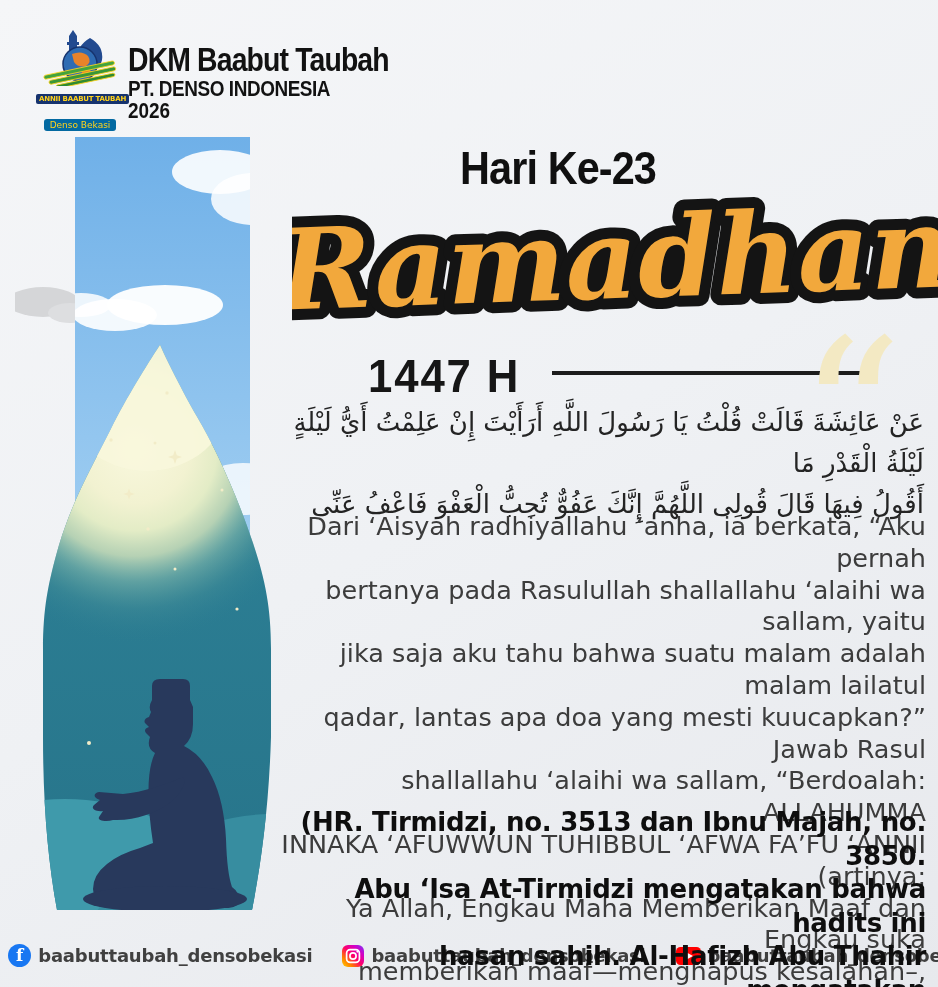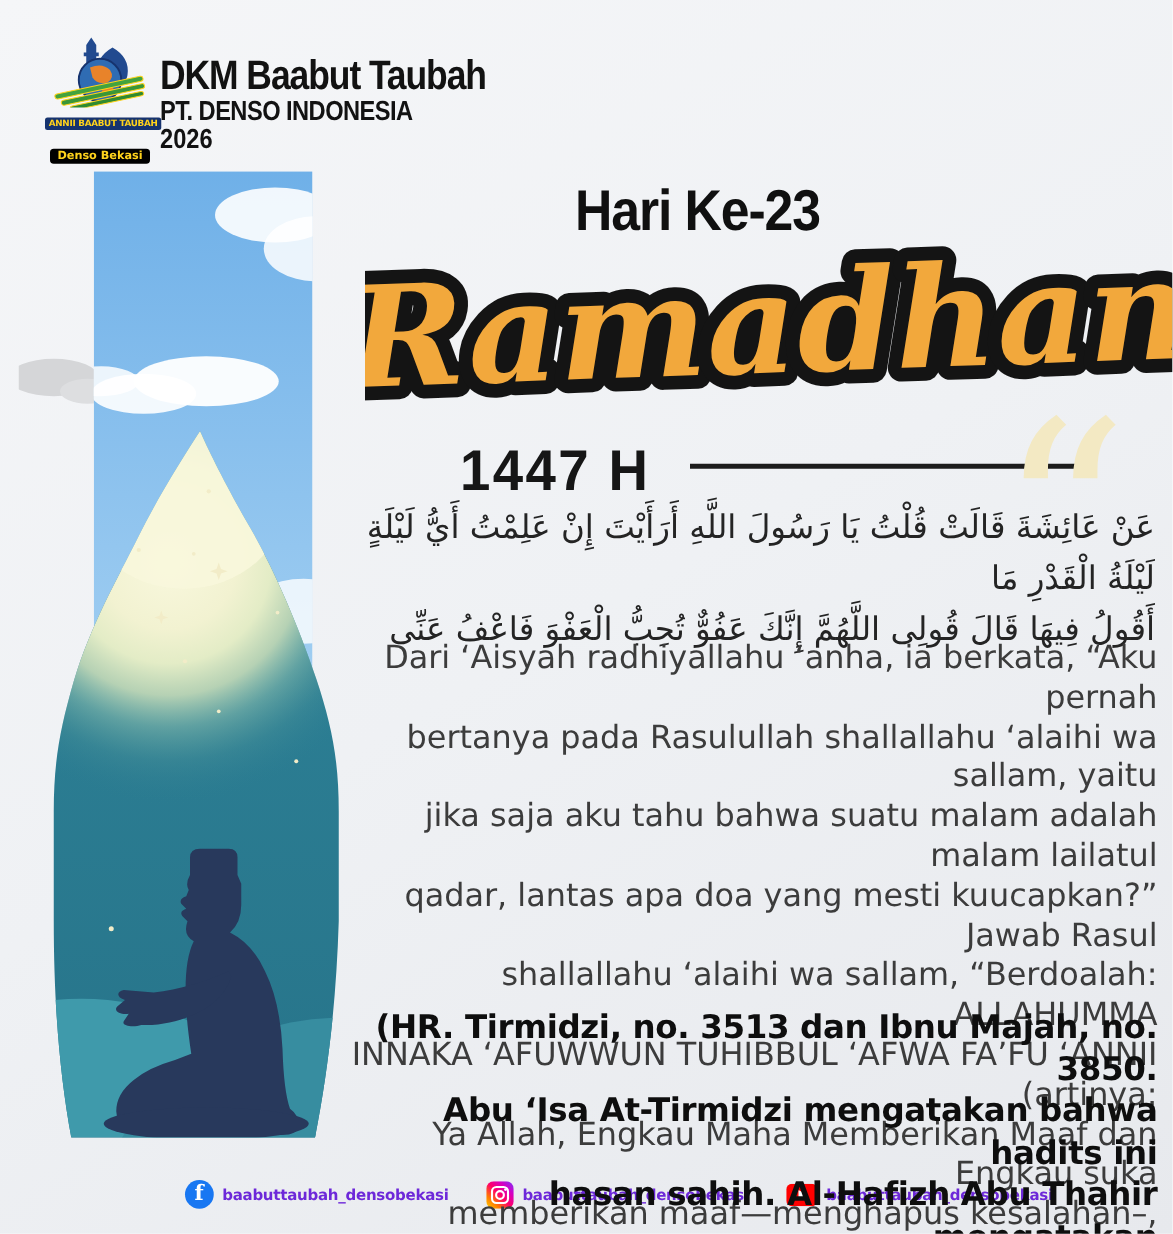--- a/index.html
+++ b/index.html
@@ -6,22 +6,22 @@
   body{
     width:938px;height:987px;position:relative;overflow:hidden;
     background:linear-gradient(150deg,#f5f6f8 0%,#eff1f4 50%,#e7e9ed 100%);
     font-family:"DejaVu Sans",sans-serif;
   }
   
   .logo-block{position:absolute;left:36px;top:28px;width:88px;text-align:center;}
   .logo-art{display:block;margin:0 auto;}
   .logo-banner{display:inline-block;font-size:7px;font-weight:bold;color:#ffd31c;
     background:#16336e;padding:1px 3px;border-radius:2px;letter-spacing:-0.2px;white-space:nowrap;}
-  .logo-sub{display:inline-block;font-size:9px;font-weight:bold;color:#ffd31c;
-    background:#000000;padding:1px 6px;border-radius:3px;margin-top:14px;white-space:nowrap;}
+  .logo-sub{display:inline-block;font-size:9px;font-weight:normal;color:#ffd31c;
+    background:#0369a1;padding:1px 6px;border-radius:3px;margin-top:14px;white-space:nowrap;}
   .header-text{position:absolute;left:128px;top:44px;color:#121212;
     font-family:"Liberation Sans",sans-serif;font-weight:900;
     transform:scaleX(0.86);transform-origin:left top;}
   .header-text .l1{font-size:33px;line-height:32px;letter-spacing:-1px;}
   .header-text .l2{font-size:22px;line-height:22px;letter-spacing:-0.5px;margin-top:2px;}
   .header-text .l3{font-size:22px;line-height:22px;}
   
   .day-title{position:absolute;left:368px;top:141px;width:380px;text-align:center;
     font-family:"Liberation Sans",sans-serif;font-weight:900;font-size:46px;
     letter-spacing:-1px;color:#101010;transform:scaleX(0.9);transform-origin:center top;}
@@ -40,21 +40,21 @@
     text-align:right;font-size:25.5px;line-height:31.8px;color:#3c3c3c;white-space:pre-line;}
   .citation{position:absolute;left:280px;top:806px;width:646px;z-index:1;
     text-align:right;font-weight:bold;font-size:26px;line-height:33.5px;
     color:#0e0e0e;white-space:pre-line;letter-spacing:-0.3px;}
   
   .illustration{position:absolute;left:15px;top:137px;width:285px;height:778px;}
   
   .footer{position:absolute;left:0;top:944px;width:938px;box-sizing:border-box;
     display:flex;justify-content:center;align-items:center;gap:30px;padding-left:52px;}
   .social{display:flex;align-items:center;gap:7px;}
-  .handle{font-size:12px;font-weight:bold;color:#6d28d9;letter-spacing:-0.2px;}
+  .handle{font-size:18px;font-weight:bold;color:#404040;letter-spacing:-0.2px;}
   .fb-icon{width:23px;height:23px;border-radius:50%;background:#1877F2;color:#ffffff;
     display:flex;align-items:center;justify-content:center;
     font-family:"DejaVu Serif",serif;font-weight:bold;font-size:17px;line-height:1;}
   .icon-svg{display:block;}
 </style>
 </head>
 <body>
 
 <div class="logo-block">
   <svg class="logo-art" width="84" height="58" viewBox="0 0 84 58">

